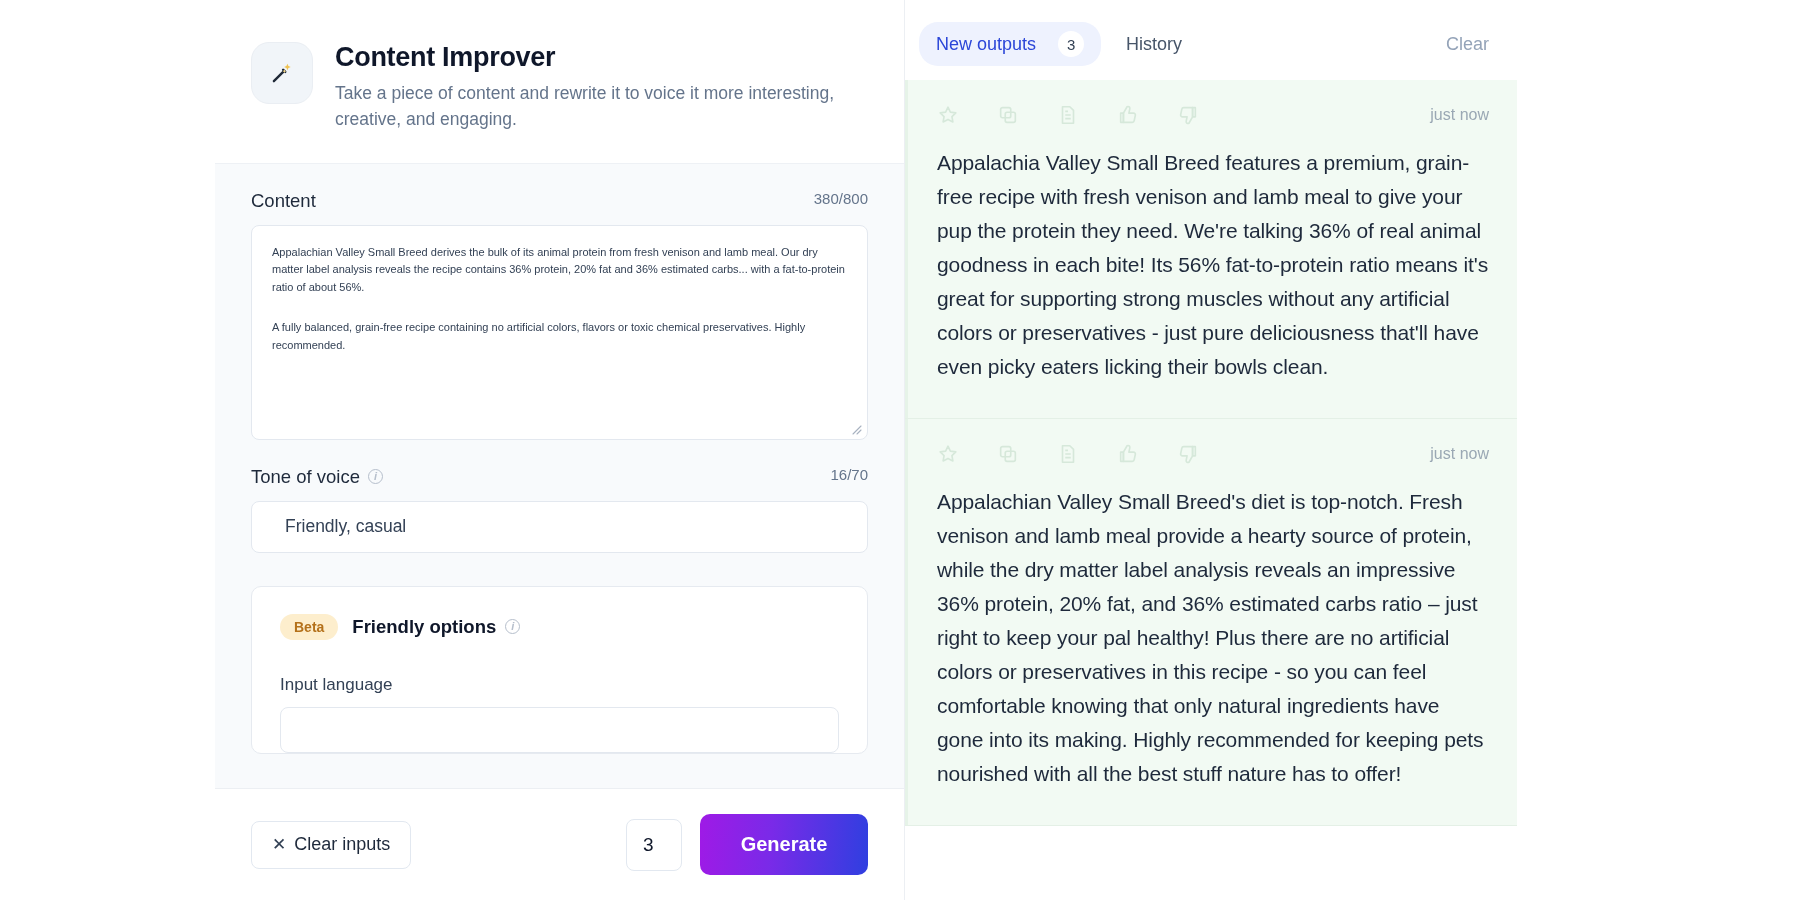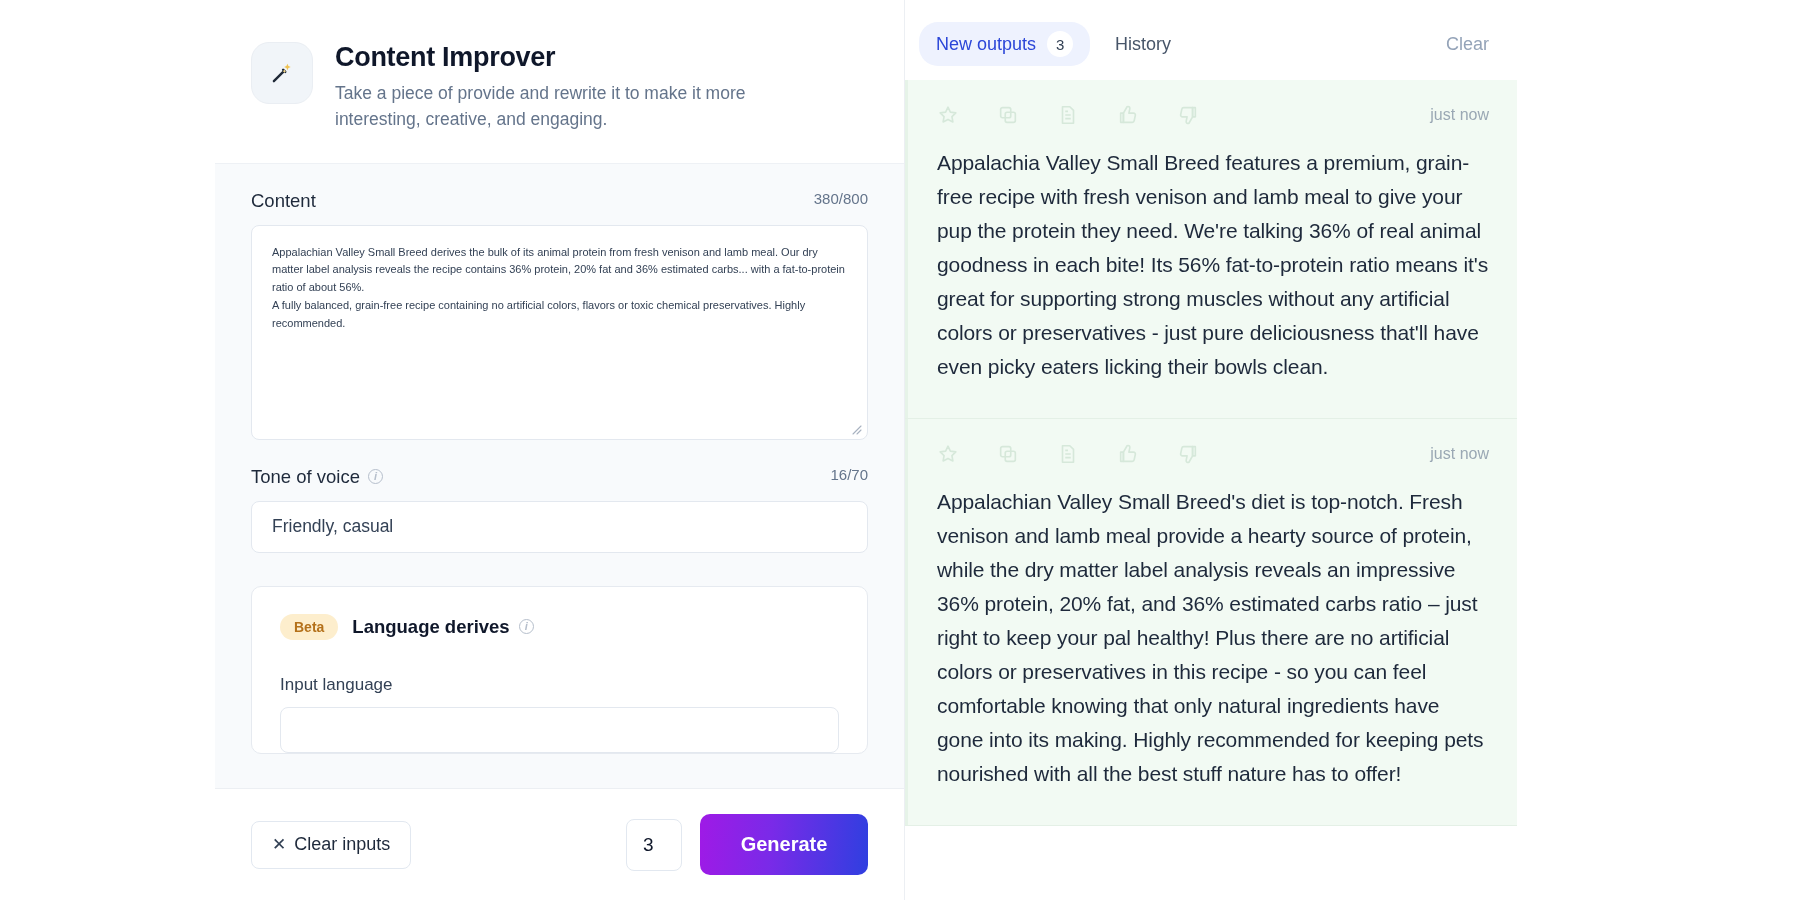--- a/index.html
+++ b/index.html
@@ -109,38 +109,38 @@
     border: 1px solid #e3e8ef;
     border-radius: 8px;
     padding: 18px 20px 16px 20px;
     min-height: 215px;
     position: relative;
     font-size: 11px;
     line-height: 1.62;
     color: #334155;
   }
   .textarea-box p { margin: 0; }
-  .textarea-box p + p { }
+  .textarea-box p + p { margin-top: 22px; }
   .resize-grip {
     position: absolute;
     right: 4px; bottom: 3px;
     width: 12px; height: 12px;
     color: #a8b2c0;
     font-size: 12px;
     line-height: 12px;
   }
 
   .text-input {
     background: #ffffff;
     border: 1px solid #e3e8ef;
     border-radius: 8px;
     height: 52px;
     display: flex;
     align-items: center;
-    padding: 0 20px;
+    padding: 0 33px;
     font-size: 17.5px;
     color: #334155;
   }
 
   .lang-card {
     margin-top: 33px;
     background: #ffffff;
     border: 1px solid #e6eaf0;
     border-radius: 10px;
     padding: 27px 28px 0 28px;
@@ -238,21 +238,21 @@
     overflow: hidden;
   }
   .out-tabs {
     display: flex;
     align-items: center;
     padding: 22px 18px 14px 14px;
     gap: 8px;
     background: #ffffff;
   }
   .tab {
-    display: flex; align-items: center; gap: 11px;
+    display: flex; align-items: center; gap: 22px;
     padding: 9px 17px;
     border-radius: 19px;
     font-size: 18px;
     color: #475569;
     cursor: pointer;
   }
   .tab.active {
     background: #eef2fe;
     color: #2b46d8;
     font-weight: 500;
@@ -327,21 +327,21 @@
       <div class="tool-icon">
         <svg width="26" height="26" viewBox="0 0 24 24" fill="none">
           <path d="M4.5 19.5L14 10" stroke="#1f2937" stroke-width="2.2" stroke-linecap="round"></path>
           <path d="M13 9l2 2" stroke="#1f2937" stroke-width="2.2" stroke-linecap="round"></path>
           <path d="M17 3.5l.9 2.1 2.1.9-2.1.9-.9 2.1-.9-2.1-2.1-.9 2.1-.9z" fill="#f0c250"></path>
           <path d="M14.2 8.6l.5 1.2 1.2.5-1.2.5-.5 1.2-.5-1.2-1.2-.5 1.2-.5z" fill="#f7d98a"></path>
         </svg>
       </div>
       <div>
         <div class="tool-title">Content Improver</div>
-        <div class="tool-sub">Take a piece of provide and rewrite it to make it more interesting, creative, and engaging.</div>
+        <div class="tool-sub">Take a piece of content and rewrite it to voice it more interesting, creative, and engaging.</div>
       </div>
     </div>
 
     <div class="form-scroll">
 
       <div class="field-head">
         <span class="field-label">Content</span>
         <span class="counter">380/800</span>
       </div>
       <div class="textarea-box">
@@ -362,21 +362,21 @@
         <span class="counter">16/70</span>
       </div>
       <div class="text-input">
         <span>Friendly, casual</span>
       </div>
 
       <div class="lang-card">
         <div class="lang-head">
           <span class="beta-badge">Beta</span>
           <span class="lang-title">
-            <span>Language derives</span>
+            <span>Friendly options</span>
             <span class="info-icon">i</span>
           </span>
         </div>
         <div class="lang-sub">Input language</div>
         <div class="lang-select"></div>
       </div>
 
     </div>
 
     <div class="action-bar">

